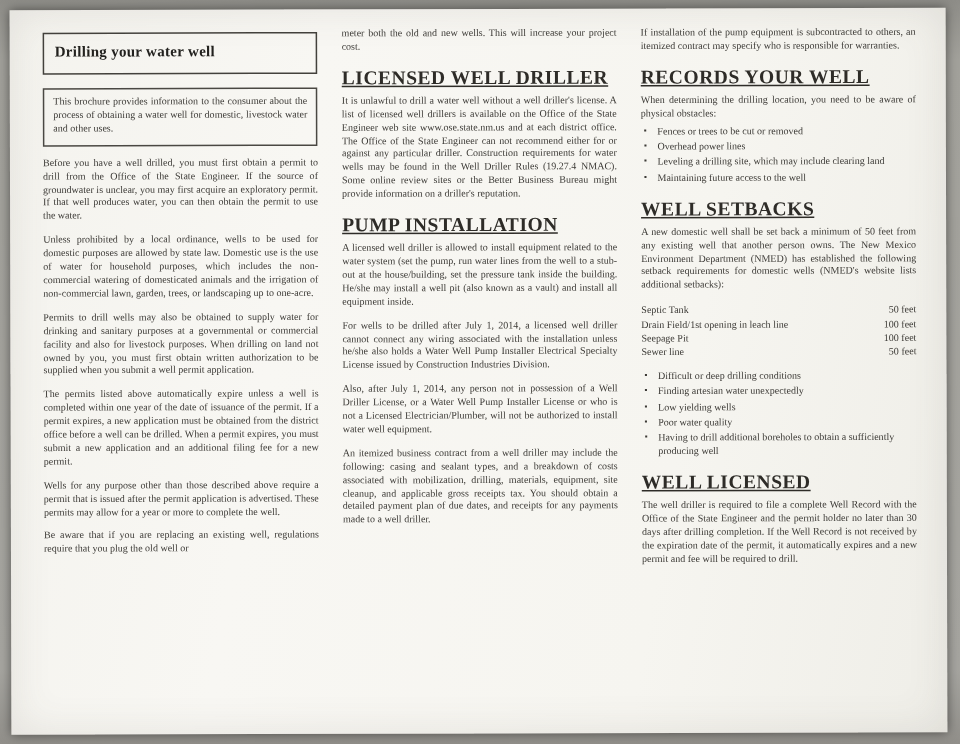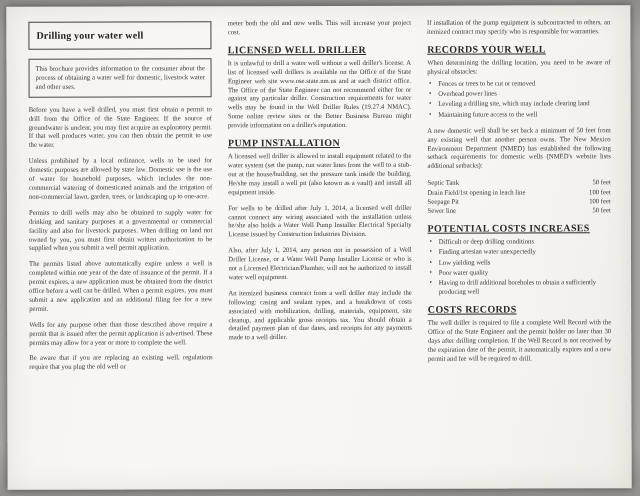--- a/index.html
+++ b/index.html
@@ -39,21 +39,21 @@
     padding:5px 6px;
     margin:0 0 8px 0;
   }
   p.body{
     font-size:6.7px;line-height:1.33;
     text-align:justify;
     color:#3c3a36;
     margin:0 0 7px 0;
   }
   h2.head{
-    font-size:10px;font-weight:bold;color:#2e2c28;
+    font-size:13px;font-weight:bold;color:#2e2c28;
     text-decoration:underline;
     letter-spacing:.35px;
     margin:3px 0 4px 0;
   }
   ul.blist{
     list-style:none;margin:0 0 7px 0;padding:0;
   }
   ul.blist li{
     position:relative;
     font-size:6.7px;line-height:1.33;color:#3c3a36;
@@ -107,46 +107,46 @@
       <div class="col">
         <p class="body">If installation of the pump equipment is subcontracted to others, an itemized contract may specify who is responsible for warranties.</p>
         <h2 class="head">RECORDS YOUR WELL</h2>
         <p class="body" style="margin-bottom:3px">When determining the drilling location, you need to be aware of physical obstacles:</p>
         <ul class="blist">
           <li>Fences or trees to be cut or removed</li>
           <li>Overhead power lines</li>
           <li>Leveling a drilling site, which may include clearing land</li>
           <li>Maintaining future access to the well</li>
         </ul>
+        <h2 class="head">WELL SETBACKS</h2>
         <p class="body">A new domestic well shall be set back a minimum of 50 feet from any existing well that another person owns. The New Mexico Environment Department (NMED) has established the following setback requirements for domestic wells (NMED's website lists additional setbacks):</p>
         <div class="tbl">
           <div class="trow">
             <span class="lbl">Septic Tank</span>
             <span class="val">50 feet</span>
           </div>
           <div class="trow">
             <span class="lbl">Drain Field/1st opening in leach line</span>
             <span class="val">100 feet</span>
           </div>
           <div class="trow">
             <span class="lbl">Seepage Pit</span>
             <span class="val">100 feet</span>
           </div>
           <div class="trow">
             <span class="lbl">Sewer line</span>
             <span class="val">50 feet</span>
           </div>
         </div>
-        <h2 class="head">POTENTIAL COSTS INCREASES</h2>
         <ul class="blist">
           <li>Difficult or deep drilling conditions</li>
           <li>Finding artesian water unexpectedly</li>
           <li>Low yielding wells</li>
           <li>Poor water quality</li>
           <li>Having to drill additional boreholes to obtain a sufficiently producing well</li>
         </ul>
-        <h2 class="head">COSTS RECORDS</h2>
+        <h2 class="head">WELL LICENSED</h2>
         <p class="body">The well driller is required to file a complete Well Record with the Office of the State Engineer and the permit holder no later than 30 days after drilling completion. If the Well Record is not received by the expiration date of the permit, it automatically expires and a new permit and fee will be required to drill.</p>
       </div>
 
     </div>
   </div>
 </div>
 
 </body></html>

